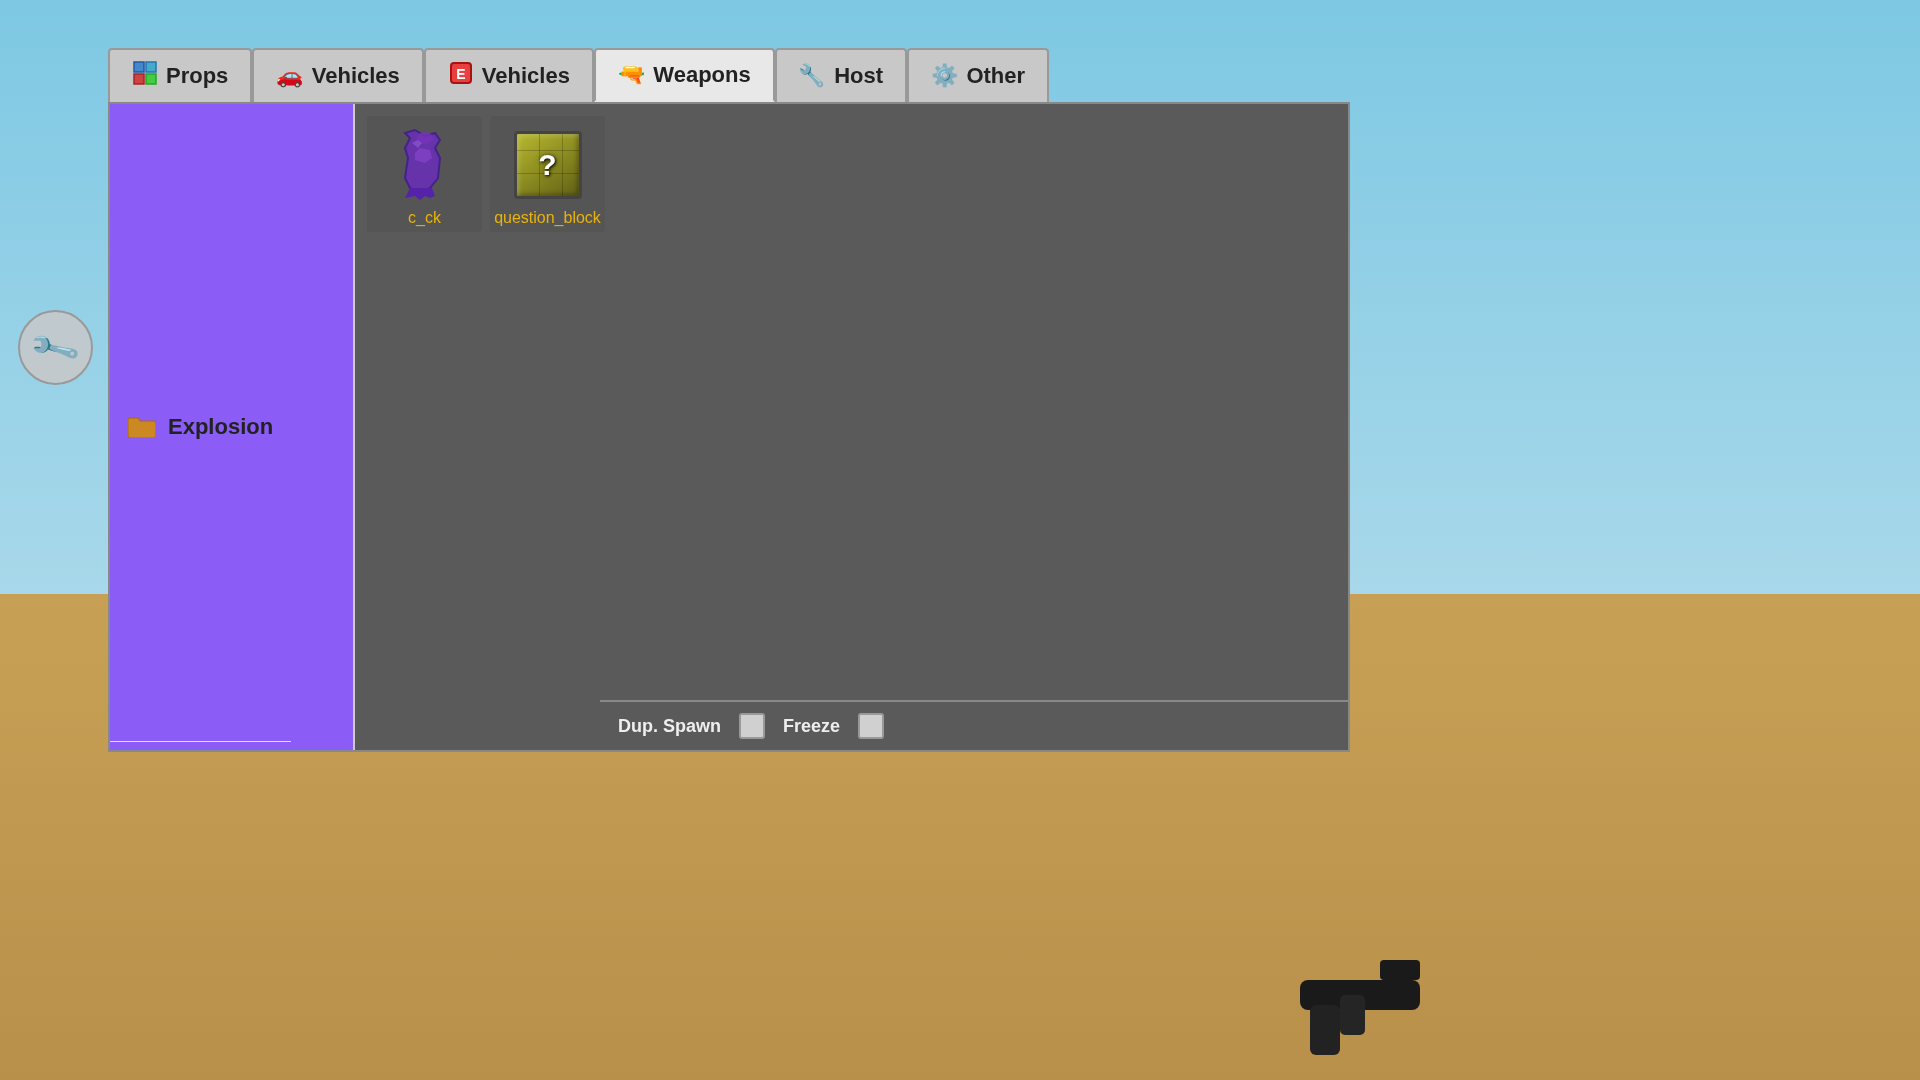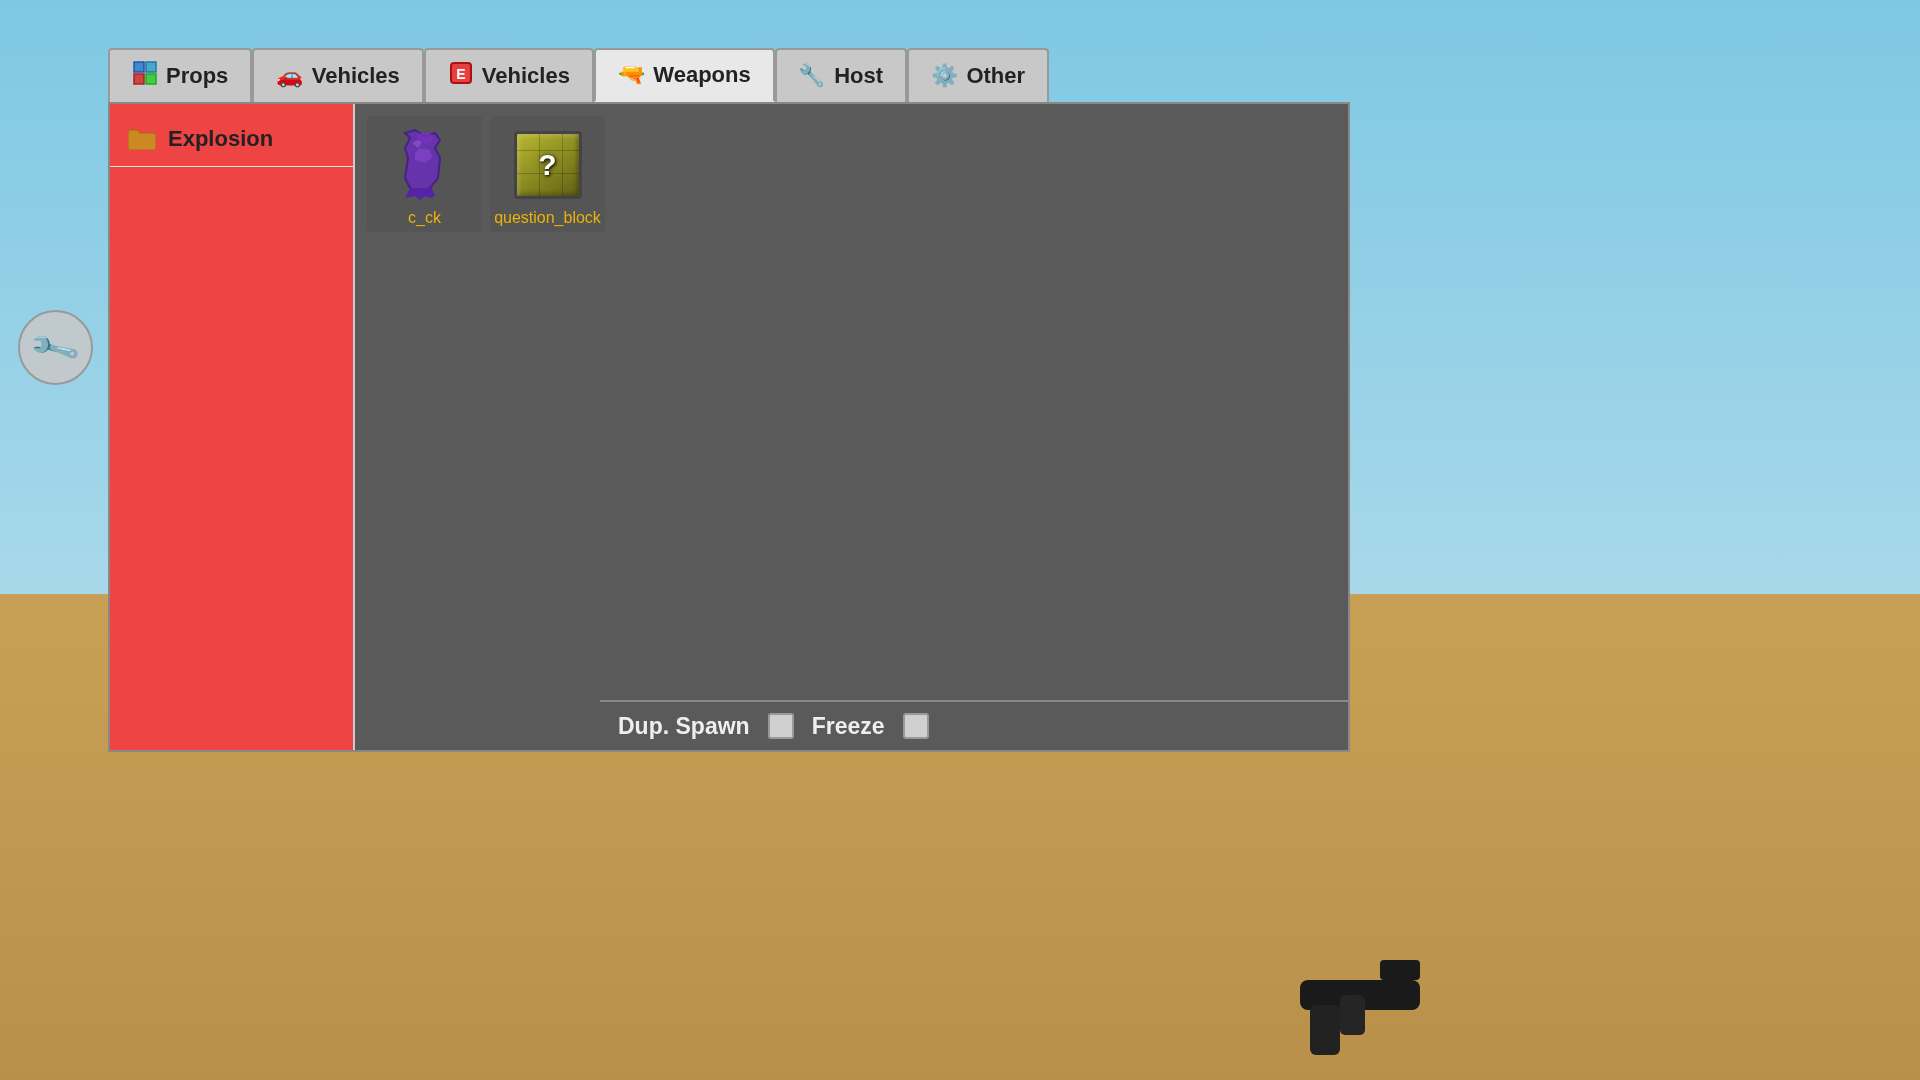--- a/index.html
+++ b/index.html
@@ -93,25 +93,25 @@
       width: 100%;
       height: 650px;
       border: 2px solid #888;
       background: transparent;
     }
 
     
     .sidebar {
       width: 245px;
       min-width: 245px;
-      background: #ef4444;
+      background: #8b5cf6;
       border-right: 2px solid #ccc;
       padding: 8px 0;
       display: flex;
-      flex-direction: column;
+      flex-direction: row;
       gap: 0;
     }
 
     .sidebar-item {
       display: flex;
       align-items: center;
       gap: 12px;
       padding: 14px 18px;
       cursor: pointer;
       font-size: 22px;
@@ -186,21 +186,21 @@
       height: 50px;
       background: #5a5a5a;
       border-top: 2px solid #888;
       display: flex;
       align-items: center;
       padding: 0 18px;
       gap: 18px;
     }
 
     .bottom-label {
-      font-size: 23px;
+      font-size: 18px;
       color: #eee;
       font-weight: 600;
     }
 
     .checkbox {
       width: 26px;
       height: 26px;
       background: #d0d0d0;
       border: 2px solid #999;
       border-radius: 3px;

